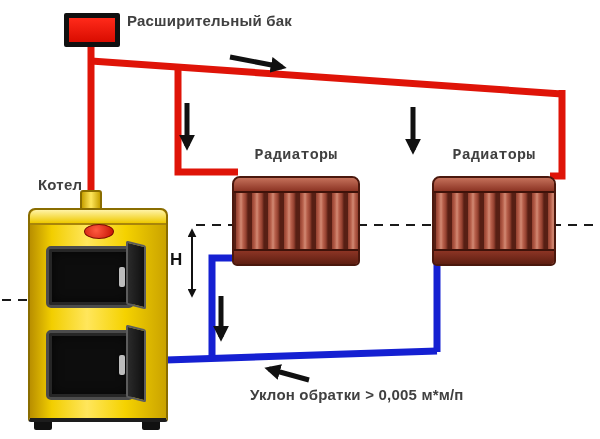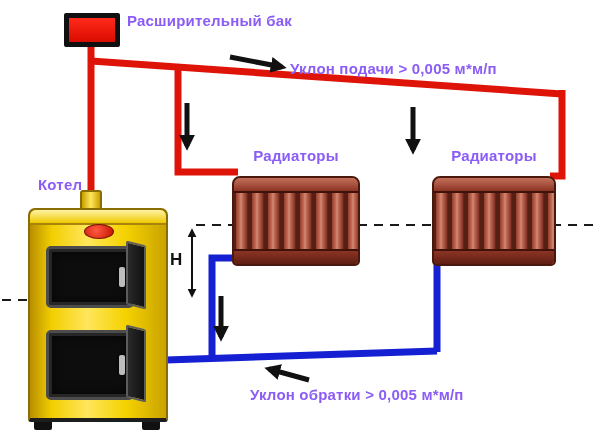--- a/index.html
+++ b/index.html
@@ -3,23 +3,23 @@
 <meta charset="utf-8">
 <style>
   html,body{margin:0;padding:0;background:#fff;}
   .canvas{
     position:relative;width:600px;height:439px;background:#ffffff;overflow:hidden;
     font-family:"Liberation Sans","DejaVu Sans",sans-serif;
   }
   .layer-svg{position:absolute;left:0;top:0;z-index:1;}
   .lbl{
     position:absolute;z-index:3;font-weight:bold;font-size:15px;
-    color:#8b5cf6;white-space:nowrap;letter-spacing:.2px;
+    color:#404040;white-space:nowrap;letter-spacing:.2px;
   }
-  .lbl.center{text-align:center;}
+  .lbl.center{text-align:center;font-family:Liberation Mono, monospace;}
   .lbl.black{color:#111;font-size:17px;}
 
   
   .tank{
     position:absolute;left:64px;top:13px;width:56px;height:34px;z-index:2;
     background:linear-gradient(180deg,#ff2a1a,#d90c00);
     border:5px solid #101010;box-sizing:border-box;border-radius:2px;
   }
 
   
@@ -101,21 +101,20 @@
     </g>
 
     <g fill="none" stroke="#111" stroke-width="2">
       <path d="M192 231 L192 295" marker-start="url(#ah2)" marker-end="url(#ah2)"></path>
     </g>
   </svg>
 
   <div class="tank"></div>
   <div class="lbl" style="left:127px;top:12px;">Расширительный бак</div>
 
-  <div class="lbl" style="left:290px;top:60px;">Уклон подачи &gt; 0,005 м*м/п</div>
   <div class="lbl" style="left:250px;top:386px;">Уклон обратки &gt; 0,005 м*м/п</div>
 
   <div class="lbl" style="left:38px;top:176px;">Котел</div>
   <div class="foot l"></div>
   <div class="foot r"></div>
   <div class="chimney"></div>
   <div class="boiler"></div>
   <div class="boiler-top-band"></div>
   <div class="logo"></div>
   <div class="door door-upper">

